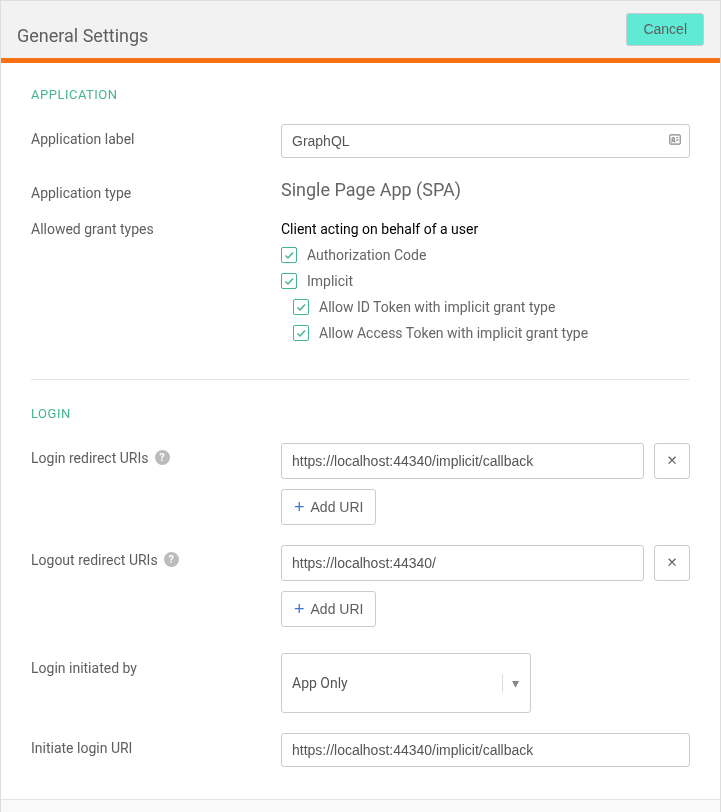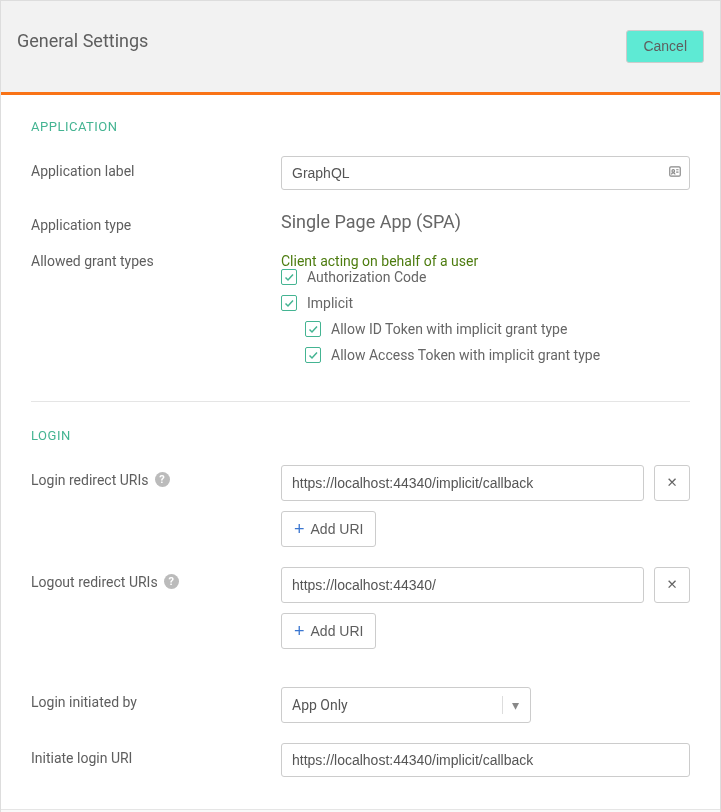--- a/index.html
+++ b/index.html
@@ -10,24 +10,24 @@
     color: #5e5e5e;
     background: #fff;
     width: 721px;
   }
   .panel {
     border: 1px solid #ddd;
     width: 721px;
   }
   .panel-header {
     background: #f2f2f2;
-    border-bottom: 3px solid #f97316;
-    padding: 29px 16px;
-    display: flex;
-    align-items: flex-start;
+    border-bottom: 5px solid #f97316;
+    padding: 12px 16px;
+    display: flex;
+    align-items: flex-end;
     justify-content: space-between;
   }
   .panel-header h2 {
     margin: 0;
     font-size: 18px;
     font-weight: 400;
     color: #5e5e5e;
   }
   .btn {
     display: inline-flex;
@@ -88,28 +88,28 @@
   .text-input.with-icon { padding-right: 30px; }
   .input-icon-right {
     position: absolute;
     right: 8px;
     top: 50%;
     transform: translateY(-50%);
     color: #888;
   }
   .rel { position: relative; }
   .static-text { padding-top: 1px; font-size: 18px; color: #666; }
-  .sub-heading { font-size: 14px; color: #4d7c0f; }
+  .sub-heading { font-size: 14px; color: #000000; margin-bottom: 10px; }
   .checkbox-row {
     display: flex;
     align-items: center;
     gap: 10px;
     margin-bottom: 10px;
   }
-  .checkbox-row.indent { margin-left: 24px; }
+  .checkbox-row.indent { margin-left: 12px; }
   .cb {
     width: 16px; height: 16px;
     border: 1.5px solid #44b492;
     border-radius: 2px;
     display: inline-flex;
     align-items: center;
     justify-content: center;
     color: #44b492;
     background: #fff;
     flex: 0 0 16px;
@@ -160,21 +160,21 @@
     color: #5e5e5e;
     cursor: pointer;
     font-size: 14px;
   }
   .add-btn .plus { color: #3a76d0; font-weight: 300; }
   .select-wrap {
     width: 250px;
     display: flex;
     align-items: center;
     justify-content: space-between;
-    padding: 8px 10px;
+    padding: 20px 10px;
     cursor: pointer;
   }
   .select-arrow {
     width: 18px; height: 18px;
     border-left: 1px solid #ddd;
     padding-left: 8px;
     display:flex; align-items:center; justify-content:center;
     color:#888;
   }
   .panel-footer {
@@ -281,21 +281,21 @@
             <span>✕</span>
           </button>
         </div>
         <button class="add-btn">
           <span class="plus" style="font-size:18px;line-height:1">+</span>
           <span>Add URI</span>
         </button>
       </div>
     </div>
 
-    <div class="form-row" style="margin-bottom:38px">
+    <div class="form-row" style="margin-bottom:26px">
       <div class="form-label">
         <span>Logout redirect URIs</span>
         <span class="help-icon">?</span>
       </div>
       <div class="form-value">
         <div class="uri-row">
           <input class="text-input" value="https://localhost:44340/" style="">
           <button class="icon-btn">
             <span>✕</span>
           </button>

